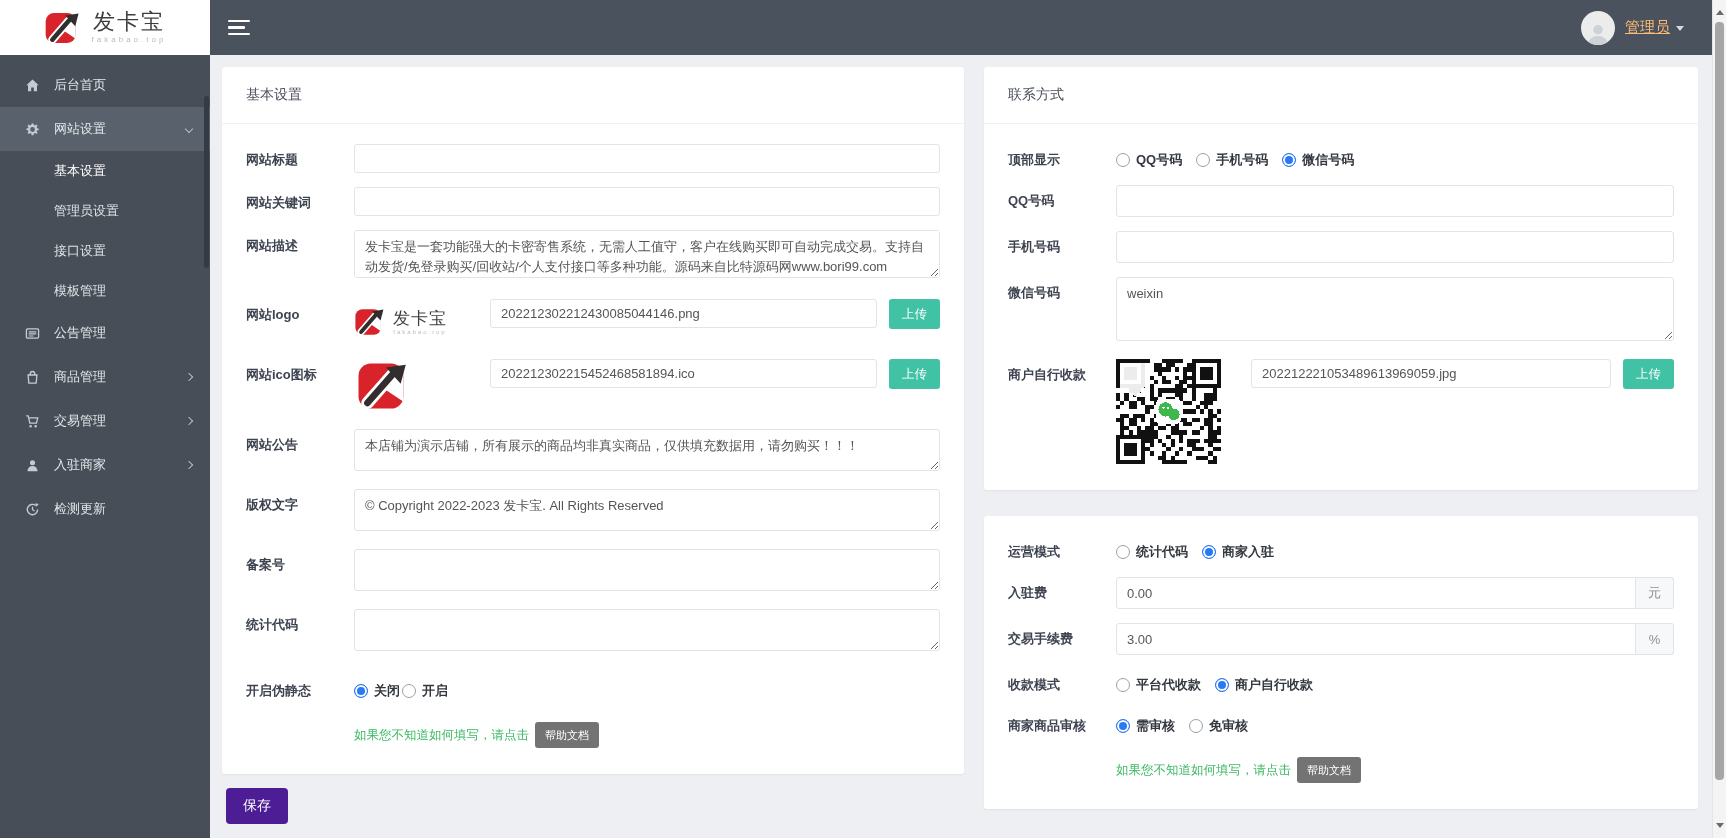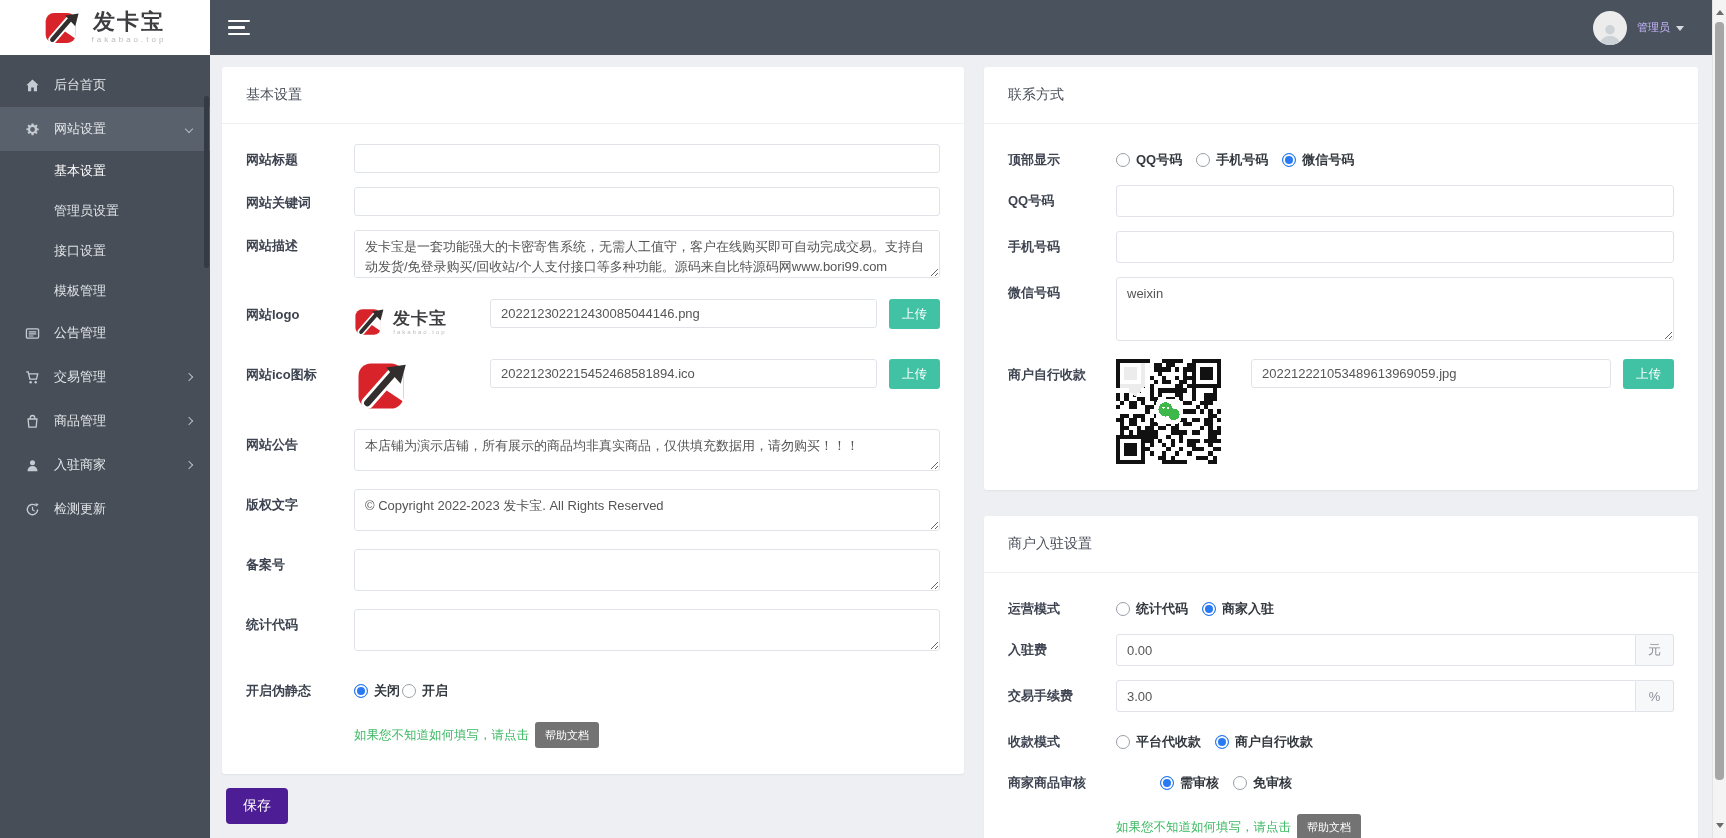--- a/index.html
+++ b/index.html
@@ -2,39 +2,39 @@
 <html><head>
 <meta charset="utf-8">
 <style>
   *{margin:0;padding:0;box-sizing:border-box;}
   html,body{width:1726px;height:838px;overflow:hidden;background:#edeff2;
     font-family:"Liberation Sans","DejaVu Sans",sans-serif;}
   
   .sidebar{position:absolute;left:0;top:0;width:210px;height:838px;background:#474e58;z-index:3;}
   .logo-box{width:210px;height:55px;background:#fff;display:flex;align-items:center;justify-content:center;gap:8px;}
   .logo-txt{display:flex;flex-direction:column;align-items:center;line-height:1;}
-  .logo-name{font-size:22px;font-weight:bold;color:#3e3e41;letter-spacing:2px;}
+  .logo-name{font-size:22px;font-weight:normal;color:#3e3e41;letter-spacing:2px;}
   .logo-domain{font-size:8px;color:#b8bcc0;letter-spacing:3px;margin-top:3px;}
   .menu{padding-top:8px;}
   .m-item{height:44px;display:flex;align-items:center;padding:0 18px 0 24px;color:#e3e6e9;font-size:13px;cursor:pointer;position:relative;}
   .m-item .ico{width:16px;height:16px;margin-right:14px;display:inline-flex;align-items:center;justify-content:center;}
   .m-item.active{background:#59616c;font-family:Liberation Serif, serif;}
   .m-sub{height:40px;display:flex;align-items:center;padding-left:54px;color:#dfe2e6;font-size:13px;cursor:pointer;}
   .m-sub.current{color:#fff;}
   .chev{display:inline-block;width:6px;height:6px;border-right:1.5px solid #b6bcc3;border-bottom:1.5px solid #b6bcc3;margin-left:auto;}
   .chev.right{transform:rotate(-45deg);}
   .chev.down{transform:rotate(45deg);}
   .side-scroll{position:absolute;right:1px;top:96px;width:5px;height:172px;background:#343b44;border-radius:3px;}
   .topbar{position:absolute;left:210px;top:0;right:14px;height:55px;background:#4a525d;z-index:2;display:flex;align-items:center;}
   .burger{width:22px;margin-left:18px;cursor:pointer;}
   .burger span{display:block;height:2.5px;background:#fff;margin:4px 0;border-radius:1px;}
   .burger span:nth-child(2){width:78%;}
   .top-right{margin-left:auto;display:flex;align-items:center;margin-right:28px;cursor:pointer;}
   .avatar{width:34px;height:34px;border-radius:50%;background:#ececec;overflow:hidden;display:flex;align-items:flex-end;justify-content:center;}
-  .top-user{color:#c4b5fd;font-size:11px;margin-left:10px;}
+  .top-user{color:#fdba74;font-size:15px;margin-left:10px;text-decoration:underline;}
   .caret{display:inline-block;margin-left:6px;border:4px solid transparent;border-top:5px solid #d8dbdf;transform:translateY(3px);}
   .main{position:absolute;left:210px;top:55px;right:14px;bottom:0;padding:12px 14px 0 12px;display:flex;gap:20px;align-items:flex-start;}
   .col-left{width:742px;flex:none;}
   .col-right{flex:1;display:flex;flex-direction:column;gap:26px;}
   
   .card{background:#fff;border-radius:3px;box-shadow:0 1px 2px rgba(40,50,60,.06);}
   .card-h{padding:19px 24px;border-bottom:1px solid #eef0f2;font-size:14px;color:#4a4f5a;}
   .card-b{padding:20px 24px 26px;}
   .row{display:flex;margin-bottom:14px;}
   .row:last-child{margin-bottom:0;}
@@ -123,36 +123,36 @@
         <svg width="15" height="15" viewBox="0 0 16 16">
             <rect x="1.5" y="3" width="13" height="10" rx="1.2" fill="none" stroke="#c6cbd1" stroke-width="1.4"></rect>
             <path d="M4 6.2h8M4 8.4h8M4 10.6h5" stroke="#c6cbd1" stroke-width="1.2"></path>
           </svg>
       </span>
       <span>公告管理</span>
     </div>
     <div class="m-item">
       <span class="ico">
         <svg width="15" height="15" viewBox="0 0 16 16">
+            <path d="M3.3 5.3h9.4l-.8 8.7H4.1z" fill="none" stroke="#c6cbd1" stroke-width="1.4"></path>
+            <path d="M5.6 5.3V4a2.4 2.4 0 0 1 4.8 0v1.3" fill="none" stroke="#c6cbd1" stroke-width="1.4"></path>
+          </svg>
+      </span>
+      <span>商品管理</span>
+      <span class="chev right"></span>
+    </div>
+    <div class="m-item">
+      <span class="ico">
+        <svg width="15" height="15" viewBox="0 0 16 16">
             <path d="M1.3 2h2.1l1.8 7.8h7l1.4-5.6H4" fill="none" stroke="#c6cbd1" stroke-width="1.4"></path>
             <circle cx="6" cy="13" r="1.3" fill="#c6cbd1"></circle>
             <circle cx="11.4" cy="13" r="1.3" fill="#c6cbd1"></circle>
           </svg>
       </span>
       <span>交易管理</span>
-      <span class="chev right"></span>
-    </div>
-    <div class="m-item">
-      <span class="ico">
-        <svg width="15" height="15" viewBox="0 0 16 16">
-            <path d="M3.3 5.3h9.4l-.8 8.7H4.1z" fill="none" stroke="#c6cbd1" stroke-width="1.4"></path>
-            <path d="M5.6 5.3V4a2.4 2.4 0 0 1 4.8 0v1.3" fill="none" stroke="#c6cbd1" stroke-width="1.4"></path>
-          </svg>
-      </span>
-      <span>商品管理</span>
       <span class="chev right"></span>
     </div>
     <div class="m-item">
       <span class="ico">
         <svg width="15" height="15" viewBox="0 0 16 16">
             <circle cx="8" cy="5" r="2.7" fill="#c6cbd1"></circle>
             <path d="M2.6 14a5.4 5.4 0 0 1 10.8 0z" fill="#c6cbd1"></path>
           </svg>
       </span>
       <span>入驻商家</span>
@@ -559,21 +559,20 @@
                   <circle cx="12.3" cy="11.6" r="0.28" fill="#fff"></circle>
                 </svg></div>
             <input class="txt" style="align-self: flex-start;" value="202212221053489613969059.jpg">
             <button class="btn-teal">上传</button>
           </div>
         </div>
       </div>
     </div>
 
     <div class="card">
-      <div class="card-h">商户入驻设置</div>
       <div class="card-b">
         <div class="row" style="margin-bottom:16px;">
           <div class="f-label">运营模式</div>
           <div class="f-ctrl rgroup" style="gap:14px;">
             <span class="ropt">
                 <span class="radio"></span>
                 <span>统计代码</span>
               </span>
             <span class="ropt">
                 <span class="radio checked"></span>
@@ -601,21 +600,21 @@
             <span class="ropt">
                 <span class="radio"></span>
                 <span>平台代收款</span>
               </span>
             <span class="ropt">
                 <span class="radio checked"></span>
                 <span>商户自行收款</span>
               </span>
           </div>
         </div>
-        <div class="row" style="margin-bottom:4px;gap:44px;">
+        <div class="row" style="margin-bottom:4px;">
           <div class="f-label">商家商品审核</div>
           <div class="f-ctrl rgroup" style="gap:14px;align-items:flex-end;">
             <span class="ropt">
                 <span class="radio checked"></span>
                 <span>需审核</span>
               </span>
             <span class="ropt">
                 <span class="radio"></span>
                 <span>免审核</span>
               </span>

